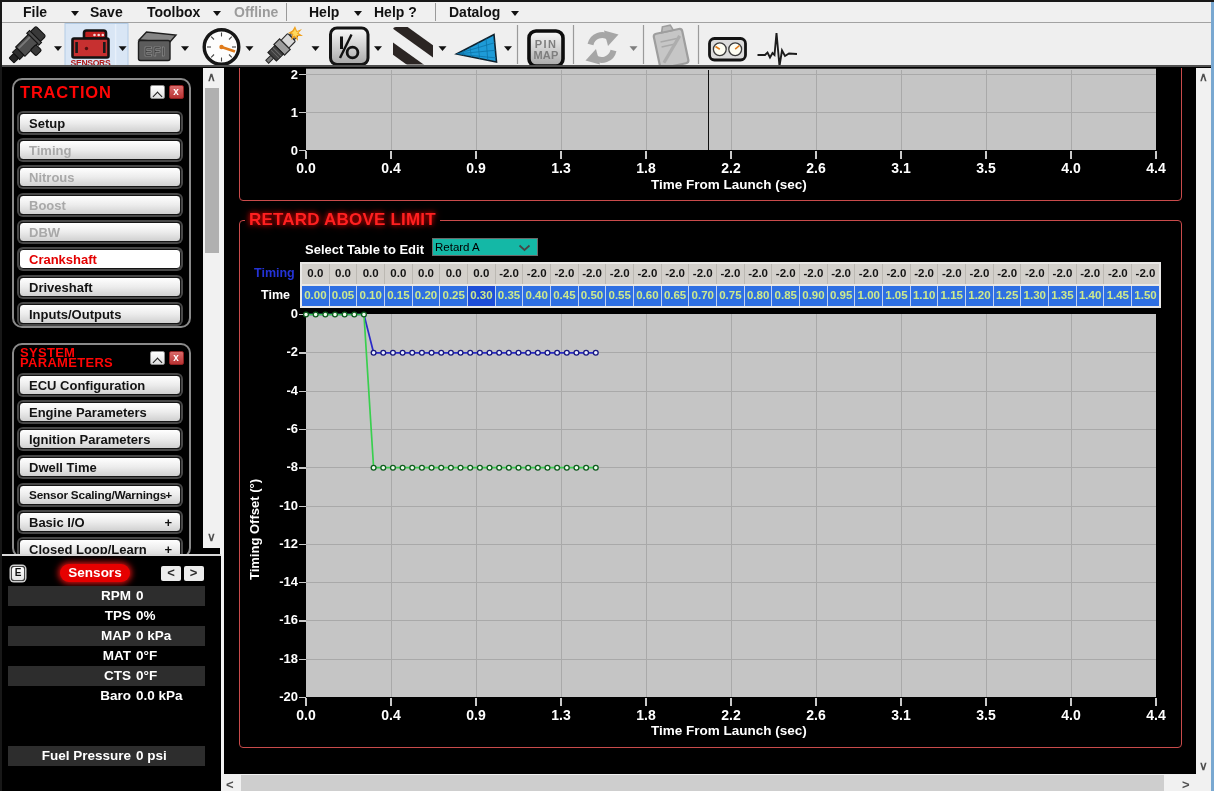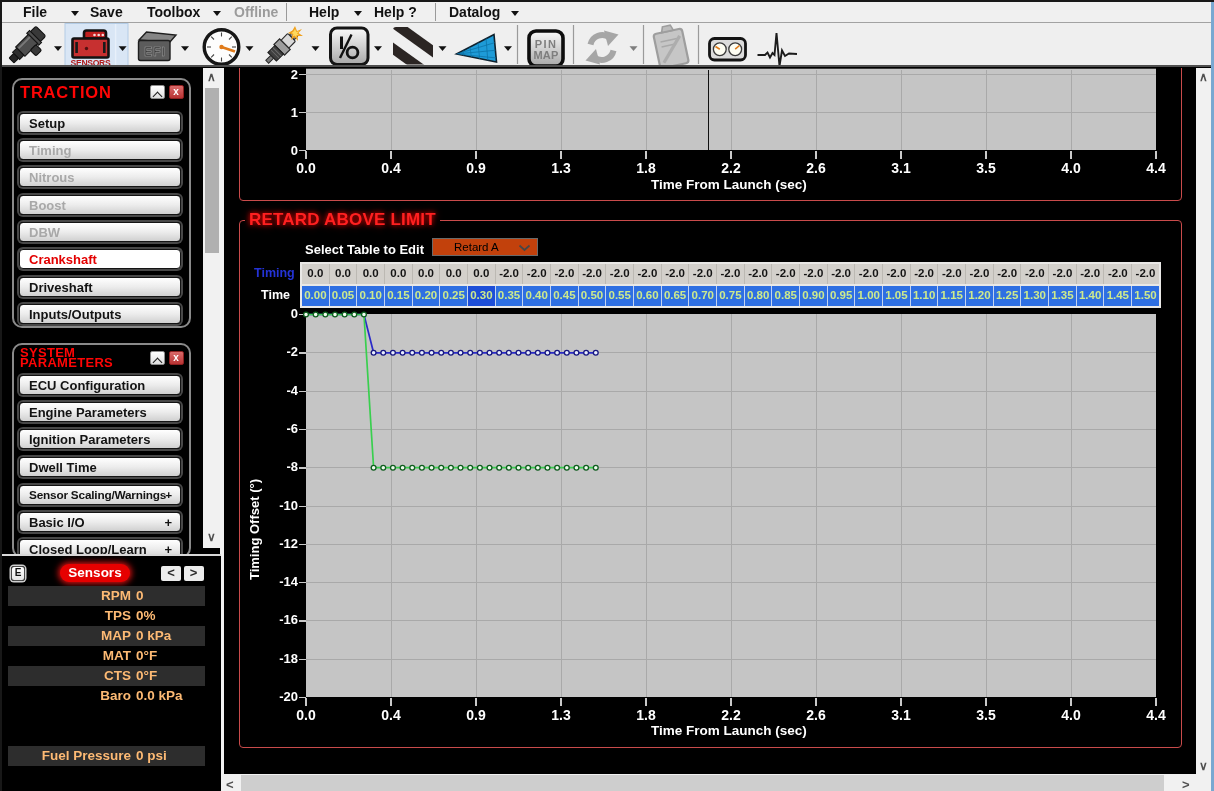--- a/index.html
+++ b/index.html
@@ -33,21 +33,21 @@
 .pbtn .plus{position:absolute;right:8px;top:0;}
 .upbtn{position:absolute;width:15px;height:14px;background:linear-gradient(#ffffff,#dedede);border:1px solid #8d8d8d;border-radius:2px;box-sizing:border-box;text-align:center;}
 .xbtn{position:absolute;width:15px;height:14px;background:linear-gradient(#d96a6a,#b83434);border:1px solid #8d2020;border-radius:2px;box-sizing:border-box;color:#fff;font:bold 10px "Liberation Sans",sans-serif;text-align:center;line-height:12px;}
 .chev{display:inline-block;width:6px;height:6px;border-left:1.8px solid #1d1d1d;border-top:1.8px solid #1d1d1d;transform:rotate(45deg);margin-top:4.5px;}
 
 .sbtrack{position:absolute;background:#f1f1f1;}
 .sbthumb{position:absolute;background:#b0b0b0;}
 .sbarrow{position:absolute;color:#505050;font:bold 12px "Liberation Sans",sans-serif;text-align:center;}
 
 #sensors{left:2px;top:554px;width:219px;height:237px;background:#000;border-top:2.5px solid #d8d8d8;box-sizing:content-box;}
-.srow{position:absolute;left:6px;width:197px;height:20px;color:#fdba74;white-space:nowrap;}
+.srow{position:absolute;left:6px;width:197px;height:20px;color:#ffffff;white-space:nowrap;}
 .srow .lab{display:inline-block;width:123px;text-align:right;font:bold 13.5px "Liberation Sans",sans-serif;line-height:20px;}
 .srow .val{font:bold 13.5px "Liberation Sans",sans-serif;margin-left:5px;line-height:20px;}
 .srow.d{background:#2d2d2d;}
 </style>
 </head>
 <body>
 <div id="app">
 
 <div class="abs" id="menubar">
   <span class="mi" style="left:21px;">File</span>
@@ -249,21 +249,21 @@
   <div class="xdash" style="left:846.4px;top:83px;"></div>
       <div class="xlab" style="left:827px;top:92px;">4.0</div>
   <div class="xdash" style="left:931.4px;top:83px;"></div>
       <div class="xlab" style="left:912px;top:92px;">4.4</div>
   <div class="wlab" style="left:427px;top:109px;font-size:13.5px;">Time From Launch (sec)</div>
 
   <div class="redbox" style="left:15px;top:152.5px;width:940.5px;height:526px;"></div>
   <div class="abs" style="left:21px;top:142px;background:#000;padding:0 4px;color:#ff2020;font:bold 17px 'Liberation Sans',sans-serif;letter-spacing:0.2px;text-shadow:0 0 5px rgba(255,0,0,0.9),0 0 10px rgba(230,0,0,0.5);">RETARD ABOVE LIMIT</div>
   <div class="wlab" style="left:76px;top:174.5px;width:124px;text-align:right;font-size:13px;">Select Table to Edit</div>
 
-  <div class="abs" style="left:208px;top:170.5px;width:106px;height:18px;background:#c2410c;border:1px solid #6a6a6a;box-sizing:border-box;font:11.5px 'Liberation Sans',sans-serif;color:#000;line-height:16px;padding-left:21px;">Retard A
+  <div class="abs" style="left:208px;top:170.5px;width:106px;height:18px;background:#14b8a6;border:1px solid #6a6a6a;box-sizing:border-box;font:11.5px 'Liberation Sans',sans-serif;color:#000;line-height:16px;padding-left:2px;">Retard A
     <svg style="position:absolute;right:6px;top:5px;" width="13" height="8">
           <polyline points="1.5,1.5 6.5,6 11.5,1.5" stroke="#474747" fill="none" stroke-width="1.7"></polyline>
         </svg>
   </div>
 
   <div class="abs" style="left:30px;top:198px;width:36px;text-align:right;color:#2433d6;font:bold 12.5px 'Liberation Sans',sans-serif;">Timing</div>
   <div class="abs" style="left:30px;top:220.5px;width:36px;text-align:right;color:#fff;font:bold 12.5px 'Liberation Sans',sans-serif;">Time</div>
 
   <div class="abs" style="left:76px;top:194.5px;width:861px;height:45.5px;background:#e9e8e6;"></div>
   <div class="cellrow" style="top:196.5px;">

